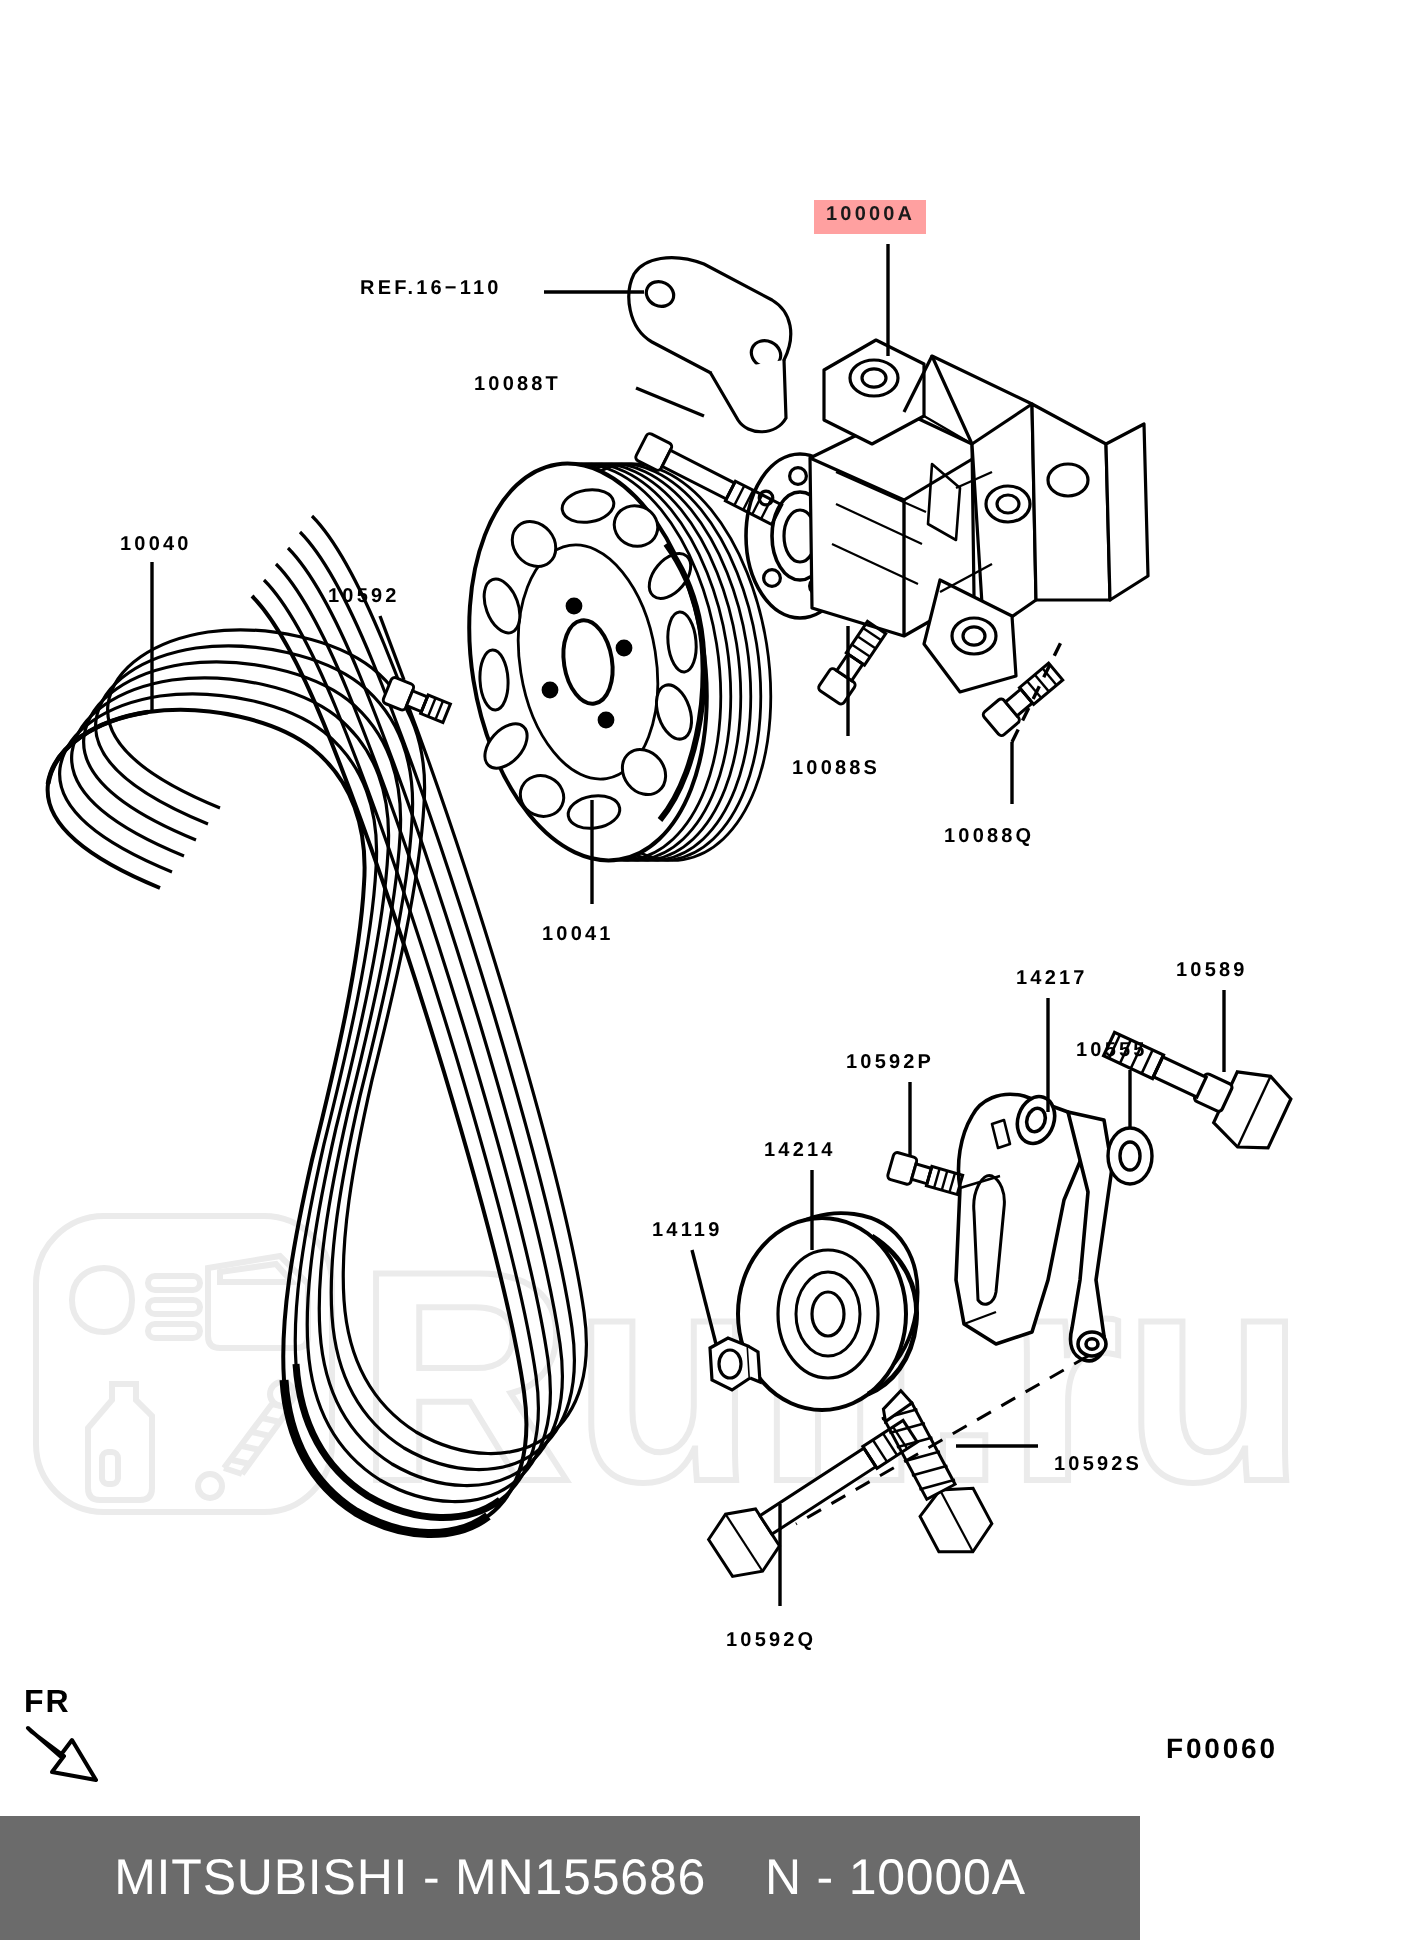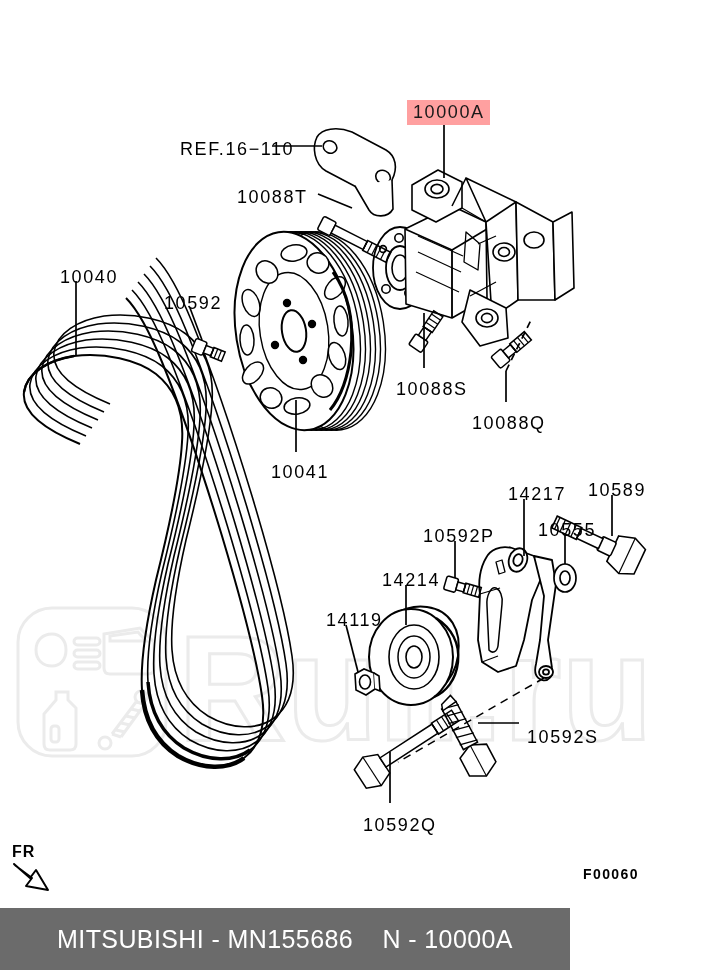--- a/index.html
+++ b/index.html
@@ -27,22 +27,22 @@
     overflow: hidden;
   }
   #svg-diagram {
     position: absolute;
     left: 0; top: 0;
   }
   
   .label {
     position: absolute;
     font-family: "Liberation Sans", sans-serif;
-    font-size: 18px;
-    font-weight: normal;
+    font-size: 10px;
+    font-weight: bold;
     color: #000000;
     letter-spacing: 1.6px;
     white-space: nowrap;
     line-height: 1;
   }
   .label.highlight {
     background: #ffa0a0;
     color: #1a1a1a;
     padding: 3px 5px 4px 6px;
   }

